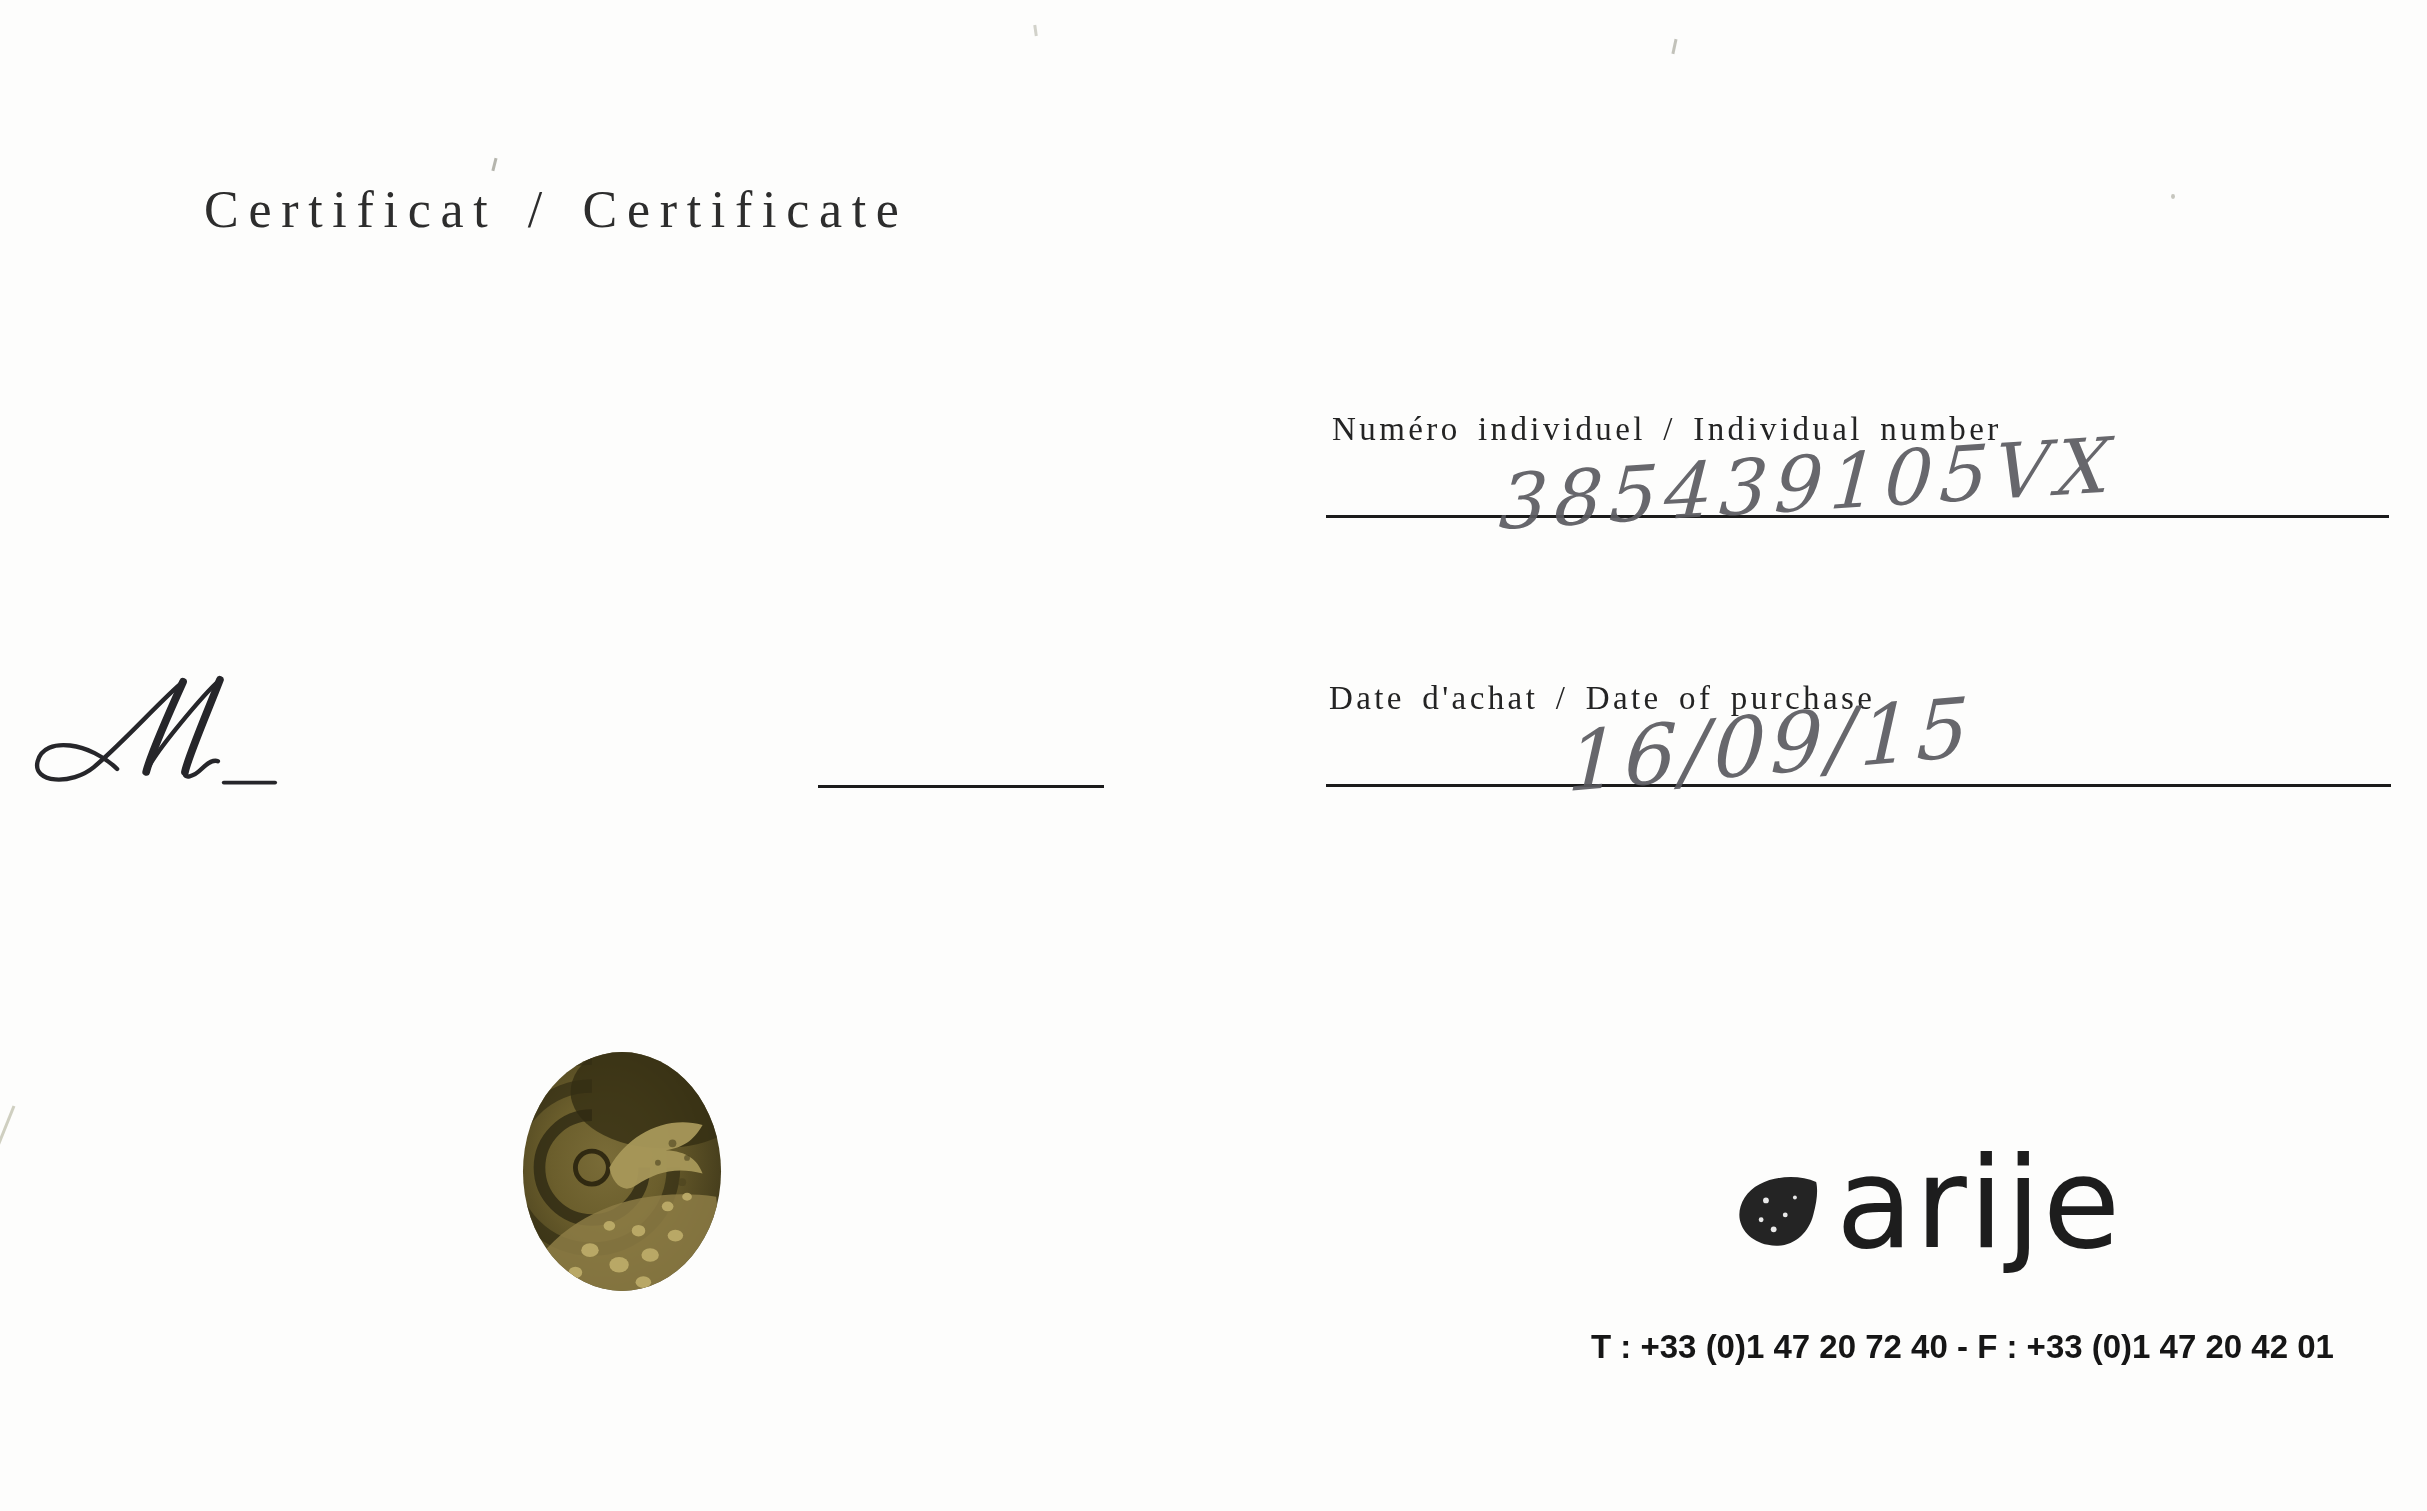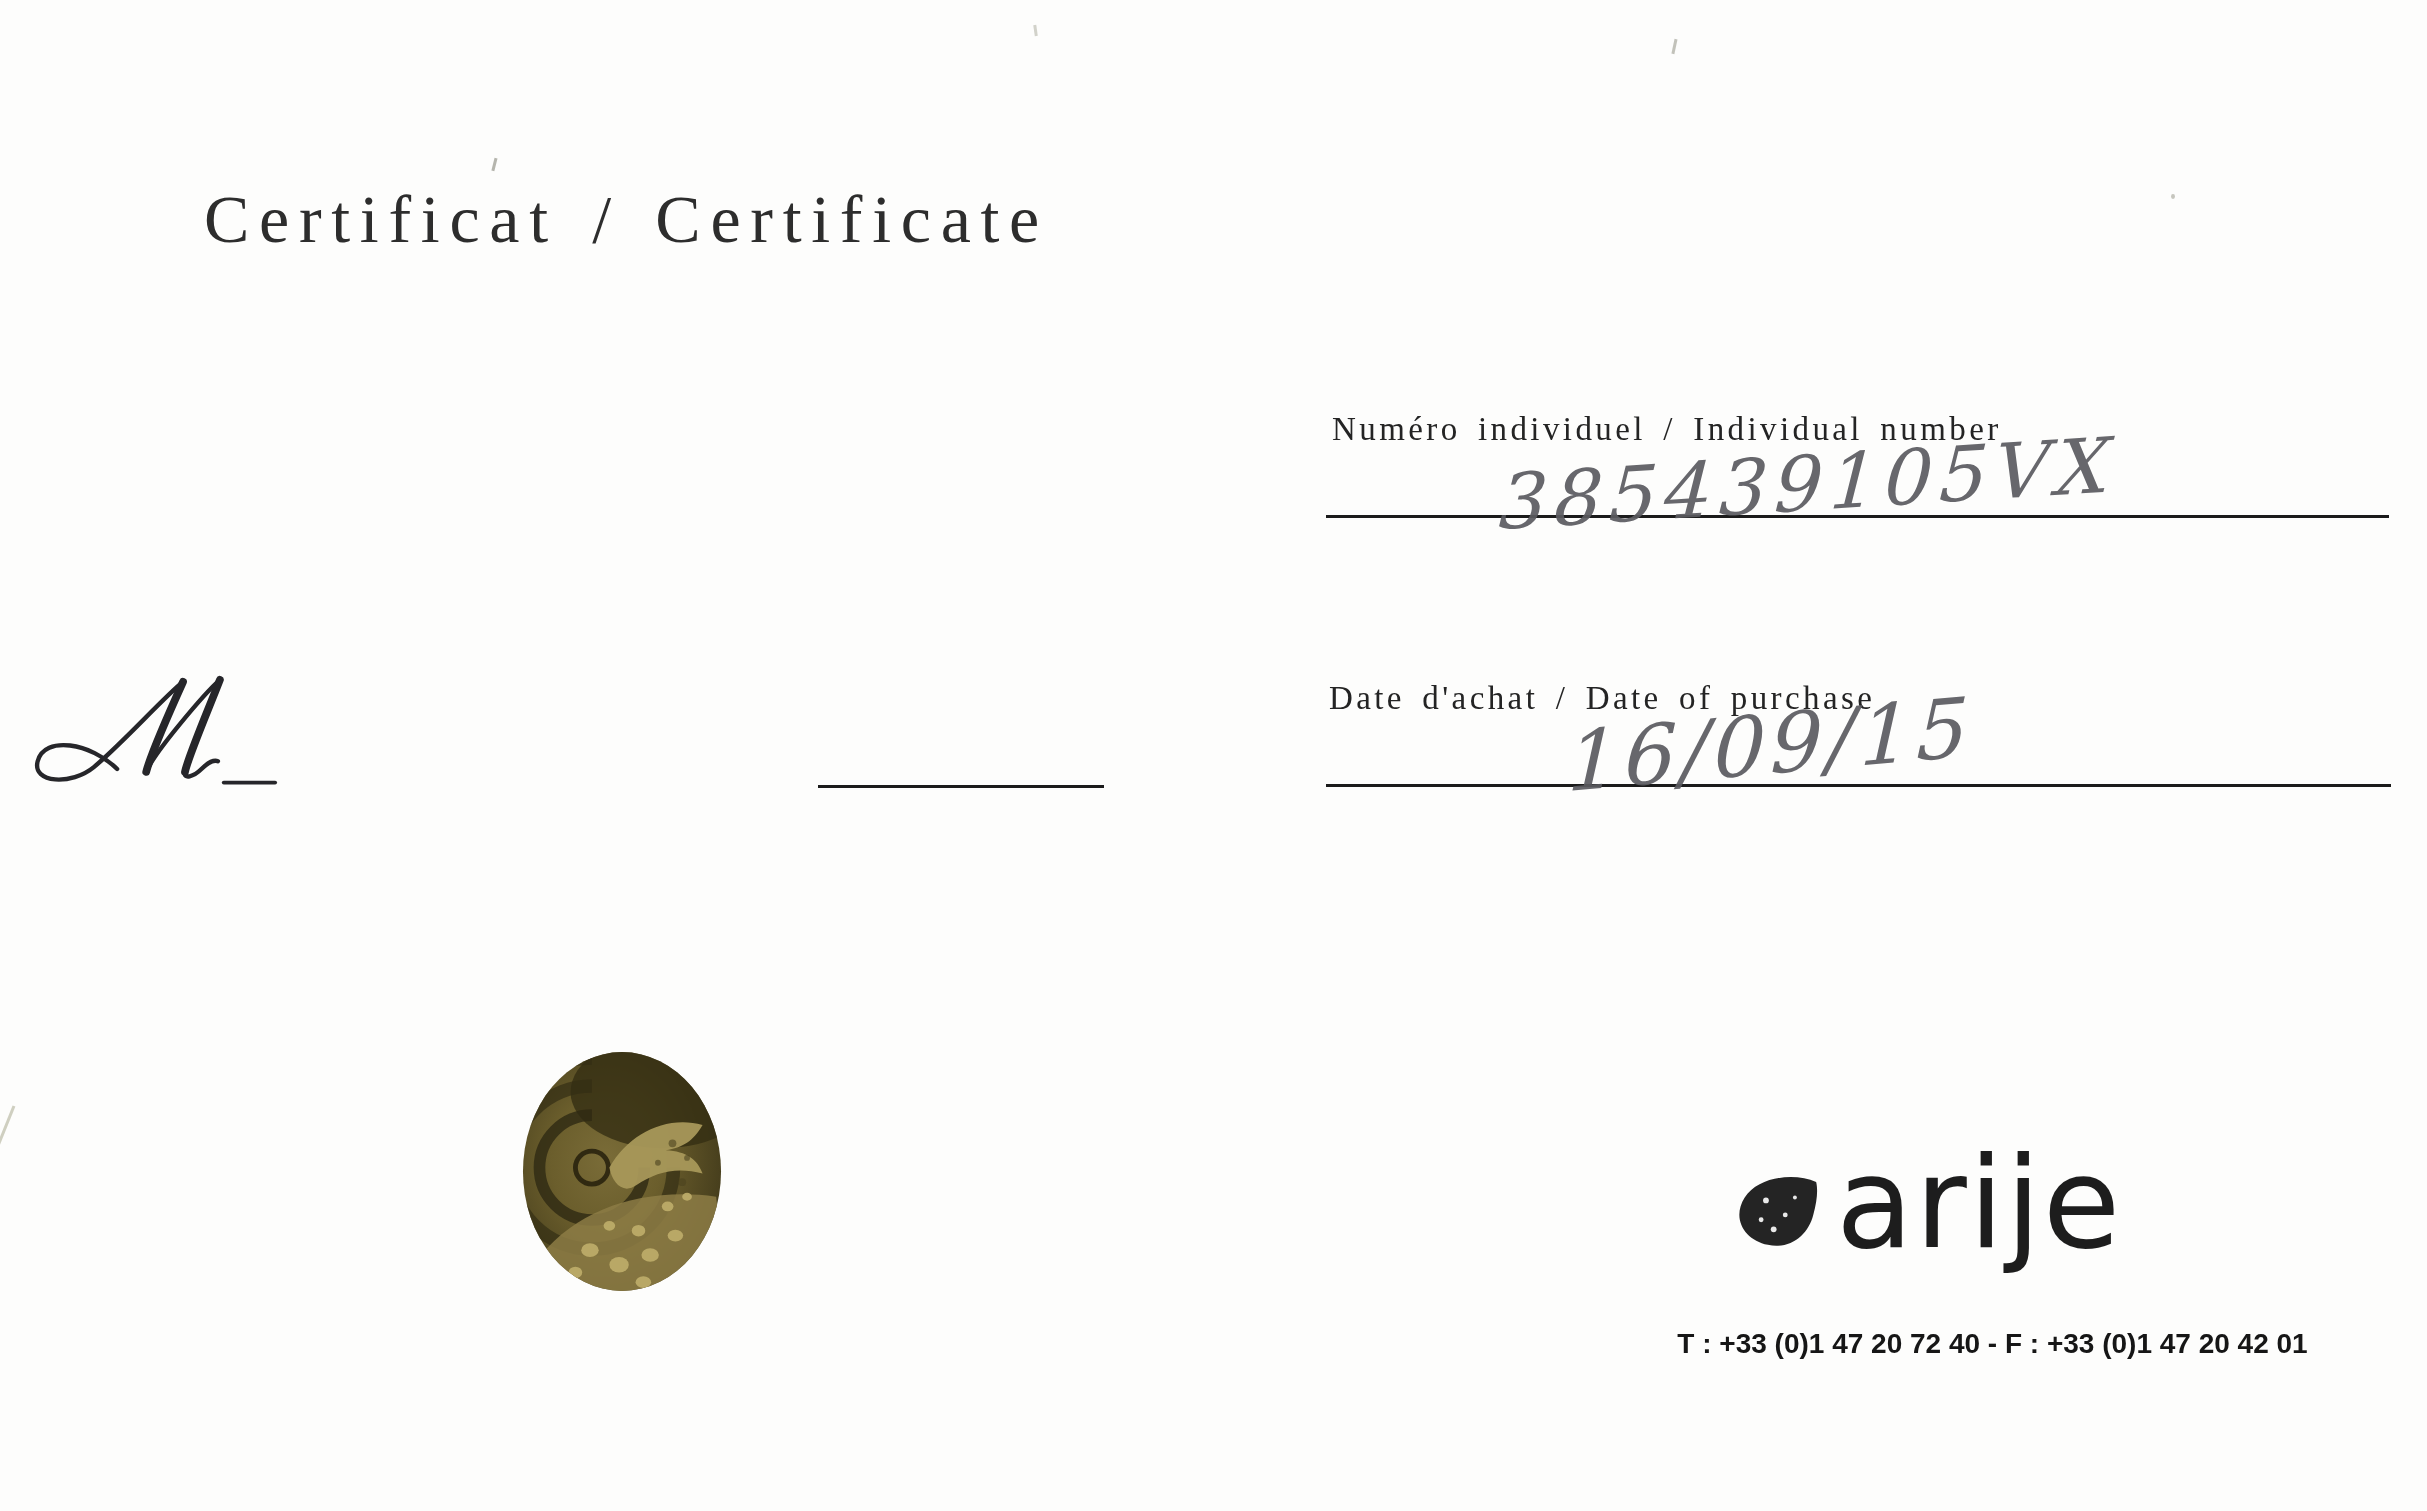--- a/index.html
+++ b/index.html
@@ -3,21 +3,21 @@
 <meta charset="utf-8">
 <style>
   html,body { margin:0; padding:0; background:#dcdcd8; }
   .sheet {
     position:relative; width:2428px; height:1512px;
     background:#fdfdfc; overflow:hidden;
     font-family:"Liberation Serif", serif; color:#1f1f1f;
   }
   .title {
     position:absolute; left:204px; top:180px;
-    font-size:68px; letter-spacing:9.7px; word-spacing:7.8px;
+    font-size:52px; letter-spacing:9.7px; word-spacing:7.8px;
     color:#2d2d2d; white-space:nowrap;text-align:right;
   }
   .field-label {
     position:absolute; font-size:33px; letter-spacing:3.4px; word-spacing:5.8px;
     color:#242424; white-space:nowrap;
   }
   .lbl-number { left:1332px; top:411px; }
   .lbl-date   { left:1329px; top:680px; }
   .lbl-stamp  { left:1337px; top:932px; }
   .rule { position:absolute; height:2.9px; background:#1b1b1b; }
@@ -43,21 +43,21 @@
     position:absolute; left:1836px; top:1141px;
     font-family:"DejaVu Sans", sans-serif; font-size:126px; line-height:1.0;
     letter-spacing:1.9px; color:#1d1d1d; white-space:nowrap;
   }
   .stamp-line {
     position:absolute; width:737px; text-align:center;
     font-family:"Liberation Sans", sans-serif; font-weight:bold; color:#161616;
     white-space:nowrap;
   }
   .stamp-address { left:1566px; top:1289px; font-size:33px; }
-  .stamp-phone   { left:1591px; top:1328px; font-size:28px;margin-left:33px; }
+  .stamp-phone   { left:1591px; top:1328px; font-size:33px; }
   .stamp-rcs     { left:1591px; top:1367px; font-size:32px; letter-spacing:1px; }
   .artifact { position:absolute; background:#b5b5ad; }
   .art-1 { left:493px;  top:158px;  width:2.9px; height:12.6px; transform:rotate(14deg); }
   .art-2 { left:1673px; top:39px;   width:2.9px; height:14.6px; transform:rotate(12deg); background:#c2c2ba; }
   .art-3 { left:2171px; top:194px;  width:3.9px; height:4.9px;  border-radius:50%; background:#c6c6be; }
   .art-4 { left:1.9px;    top:1104px; width:2.9px; height:56px; transform:rotate(22deg); background:#cfcfc0; }
   .art-5 { left:1034px; top:25px;   width:2.9px; height:10.7px; transform:rotate(-8deg); background:#d2d2ca; }
 </style>
 </head>
 <body>

